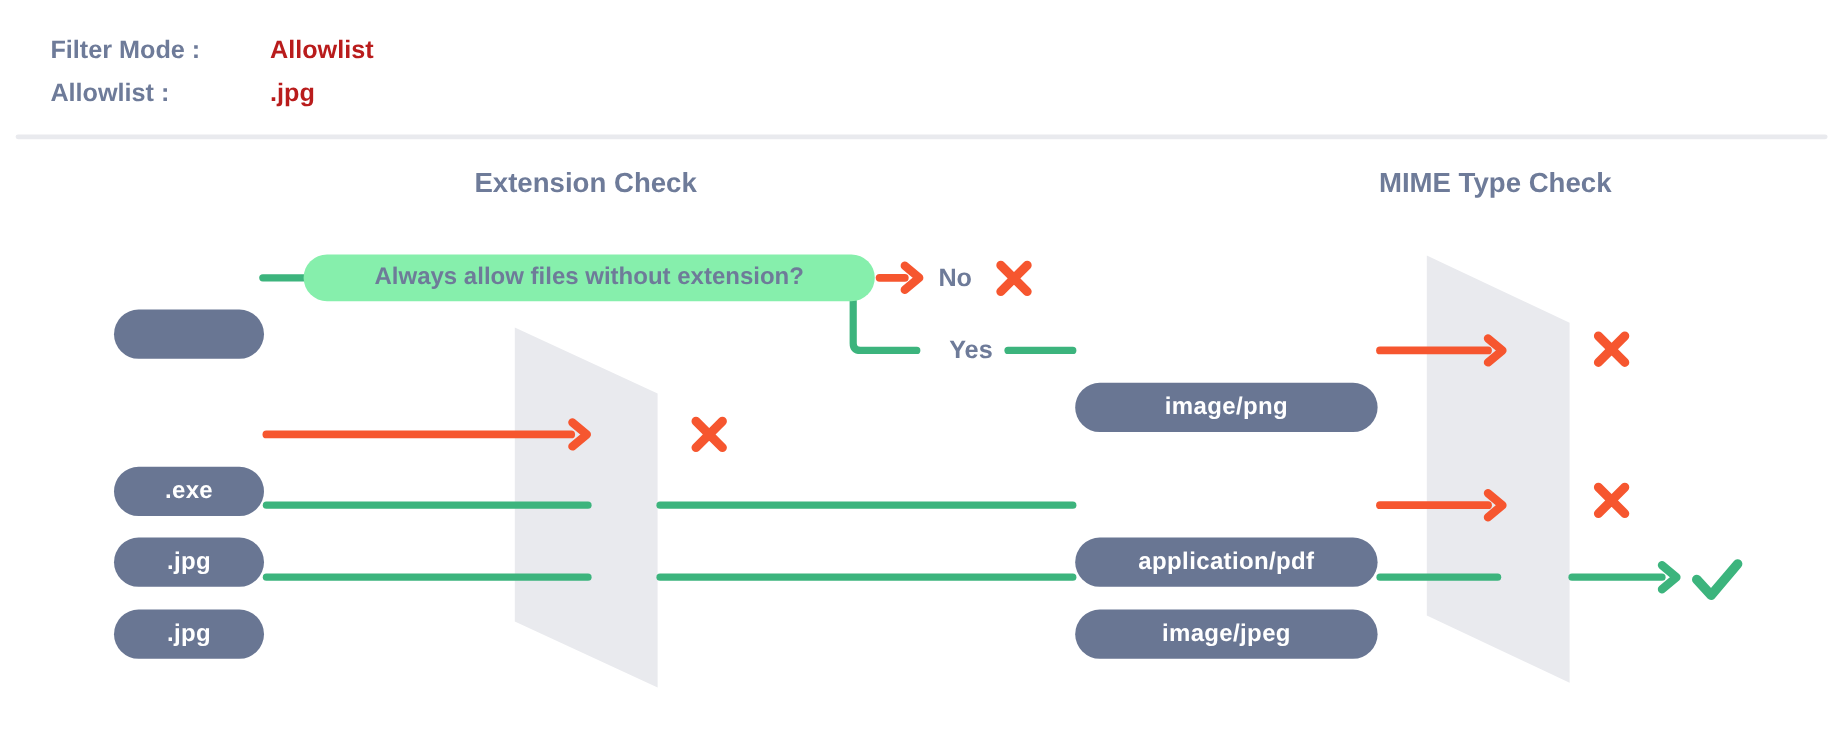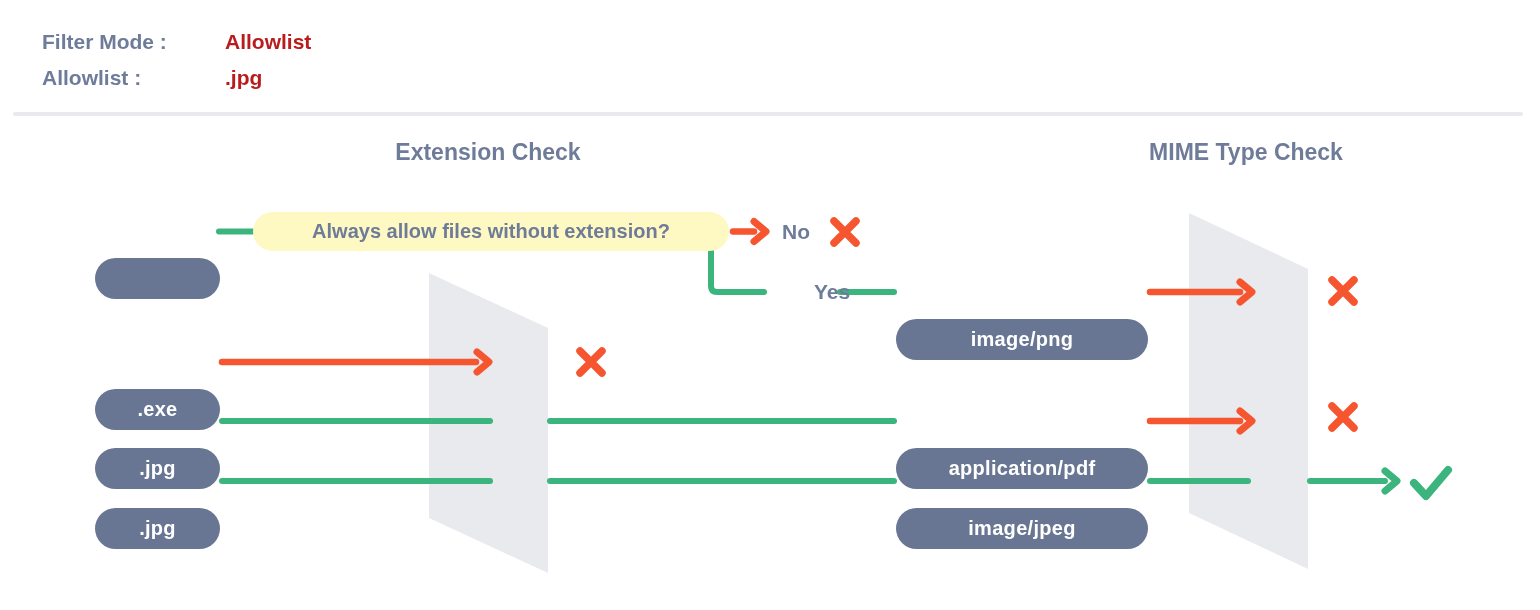--- a/index.html
+++ b/index.html
@@ -29,21 +29,21 @@
     font-size:20px;font-weight:700;
     display:flex;align-items:center;justify-content:center;
     letter-spacing:.3px;
     margin-top:47px;
   }
   .pill-left{left:95px;width:125px;height:41px;}
   .pill-mid{left:896px;width:252px;height:41px;}
   
   .bubble{
     position:absolute;left:253px;top:212px;width:476px;height:39px;
-    background:#fef9c3;border-radius:20px;
+    background:#86efac;border-radius:20px;
     color:#6e7b99;font-size:20px;font-weight:700;
     display:flex;align-items:center;justify-content:center;
   }
   .branch-label{
     position:absolute;color:#6e7b99;font-size:21px;font-weight:700;
   }
   
   svg.overlay{position:absolute;left:0;top:0;}
   .gate{fill:#e9eaee;}
   .ln-green{stroke:#3cb47d;stroke-width:6;fill:none;stroke-linecap:round;stroke-linejoin:round;}
@@ -113,15 +113,15 @@
 
   <div class="pill pill-mid" style="top:272px;">image/png</div>
   <div class="pill pill-mid" style="top:461px;">image/jpeg</div>
   <div class="pill pill-mid" style="top:401px;">application/pdf</div>
 
   <div class="bubble">
     <span>Always allow files without extension?</span>
   </div>
 
   <div class="branch-label" style="left:782px;top:220px;">No</div>
-  <div class="branch-label" style="left:814px;top:280px;text-align:right;">Yes</div>
+  <div class="branch-label" style="left:791px;top:280px;text-align:right;">Yes</div>
 
 </div>
 
 </body></html>

